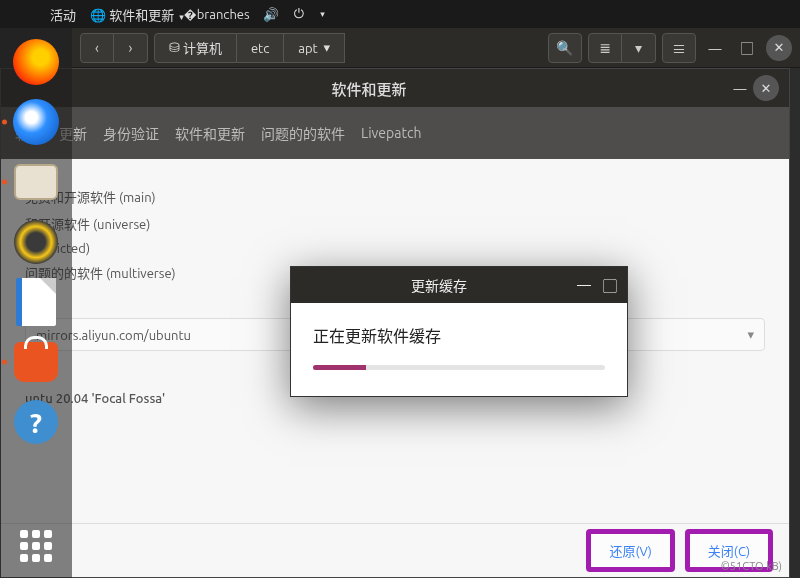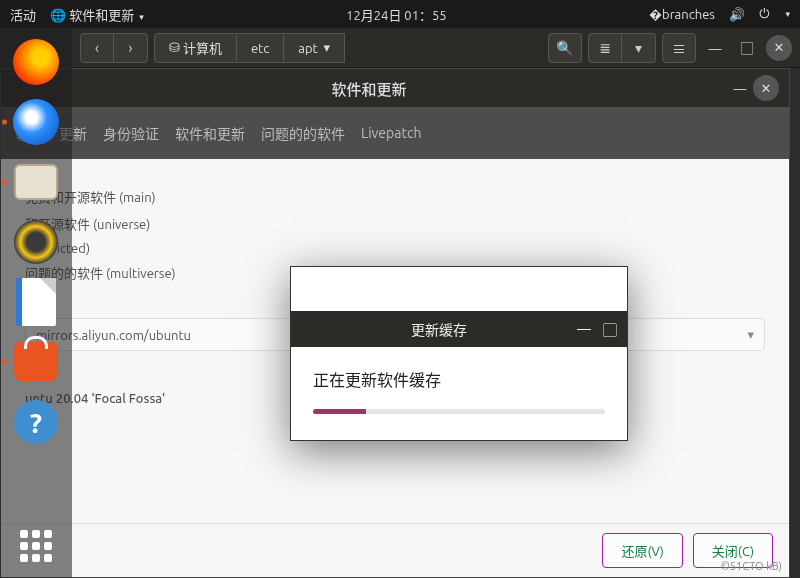--- a/index.html
+++ b/index.html
@@ -1,20 +1,20 @@
 <!DOCTYPE html>
 <html><head>
 <meta charset="utf-8">
 <style>
 * { margin: 0; padding: 0; box-sizing: border-box; font-family: "Ubuntu", "Noto Sans CJK SC", sans-serif; }
 body { width: 800px; height: 578px; background: #2c2c2c; overflow: hidden; position: relative; }
 
 
 .top-panel { height: 28px; background: #1a1a1a; color: #ddd; display: flex; align-items: center; padding: 0 10px; font-size: 13px; }
-.top-panel .left { display: flex; align-items: center; gap: 14px; }
+.top-panel .left { display: flex; align-items: center; gap: 14px; margin-left: 40px; }
 .top-panel .center { flex: 1; text-align: center; }
 .top-panel .right { display: flex; align-items: center; gap: 14px; }
 .globe::before { content: "🌐"; font-size: 13px; }
 .dropdown-arrow { font-size: 9px; margin-left: 2px; }
 
 
 .fm-toolbar { height: 40px; background: #2d2b28; display: flex; align-items: center; padding: 0 8px; gap: 6px; margin-left: 72px; border-bottom: 1px solid #1a1a1a; }
 .fm-btn { width: 34px; height: 30px; background: #3a3835; border: 1px solid #555; border-radius: 4px; display: flex; align-items: center; justify-content: center; color: #ccc; font-size: 14px; }
 .fm-btn-group { display: flex; }
 .fm-btn-group .fm-btn:first-child { border-radius: 4px 0 0 4px; }
@@ -48,25 +48,25 @@
 .su-titlebar { height: 38px; background: #2d2b28; display: flex; align-items: center; color: #ddd; padding: 0 10px; }
 .su-titlebar .title { flex: 1; text-align: center; font-size: 15px; font-weight: 500; }
 .su-tabs { height: 52px; background: rgba(60,58,55,0.9); display: flex; align-items: center; padding: 0 14px; gap: 16px; color: #bbb; font-size: 14px; }
 .su-tab { cursor: pointer; }
 .su-body { flex: 1; padding: 20px 24px 12px 24px; color: #555; font-size: 13px; position: relative; }
 .su-item { margin: 8px 0; }
 .su-mirror { margin-top: 36px; padding: 8px 10px; border: 1px solid #ddd; border-radius: 4px; display: flex; align-items: center; background: #fafafa; }
 .su-mirror .arrow { margin-left: auto; color: #888; }
 .su-release { margin-top: 40px; font-weight: 500; }
 .su-footer { height: 54px; border-top: 1px solid #ddd; display: flex; align-items: center; justify-content: flex-end; gap: 10px; padding: 0 16px; }
-.su-footer button { padding: 7px 18px; background: #fcfcfc; border: 1px solid #a21caf; border-radius: 4px; color: #15803d; font-size: 13px; }
+.su-footer button { padding: 7px 18px; background: #fcfcfc; border: 5px solid #a21caf; border-radius: 4px; color: #3b82f6; font-size: 13px; }
 
 
 .cache-dialog { position: absolute; left: 290px; top: 266px; width: 338px; background: #fff; border: 1px solid #333; box-shadow: 0 10px 40px rgba(0,0,0,0.5); z-index: 20; }
-.cache-title { height: 36px; background: #2d2b28; color: #eee; display: flex; align-items: center; padding: 7px 10px; font-size: 14px; margin-top: 44px; }
+.cache-title { height: 36px; background: #2d2b28; color: #eee; display: flex; align-items: center; padding: 7px 10px; font-size: 14px; }
 .cache-title .t { flex: 1; text-align: center; }
 .cache-body { padding: 20px 22px 26px; }
 .cache-msg { font-size: 16px; font-weight: 400; color: #222; margin-bottom: 18px; }
 .progress { height: 5px; background: #e4e4e4; border-radius: 3px; overflow: hidden; }
 .progress-fill { height: 100%; width: 18%; background: #a0336d; }
 
 .watermark { position: absolute; right: 18px; bottom: 6px; color: #888; font-size: 11px; z-index: 30; }
 
 
 .behind-text { position: absolute; right: 18px; top: 128px; color: #555; font-size: 13px; z-index: 1; text-align: right; }
@@ -76,21 +76,20 @@
 
 <div class="top-panel">
   <div class="left">
     <span>活动</span>
     <span>
       <span class="globe"></span>
       <span>软件和更新</span>
       <span class="dropdown-arrow">▾</span>
     </span>
   </div>
-  <div class="center">12月24日 01：55</div>
   <div class="right">
     <span>�branches</span>
     <span>🔊</span>
     <span>⏻</span>
     <span class="dropdown-arrow">▾</span>
   </div>
 </div>
 
 <div class="fm-toolbar">
   <div class="fm-btn-group">

